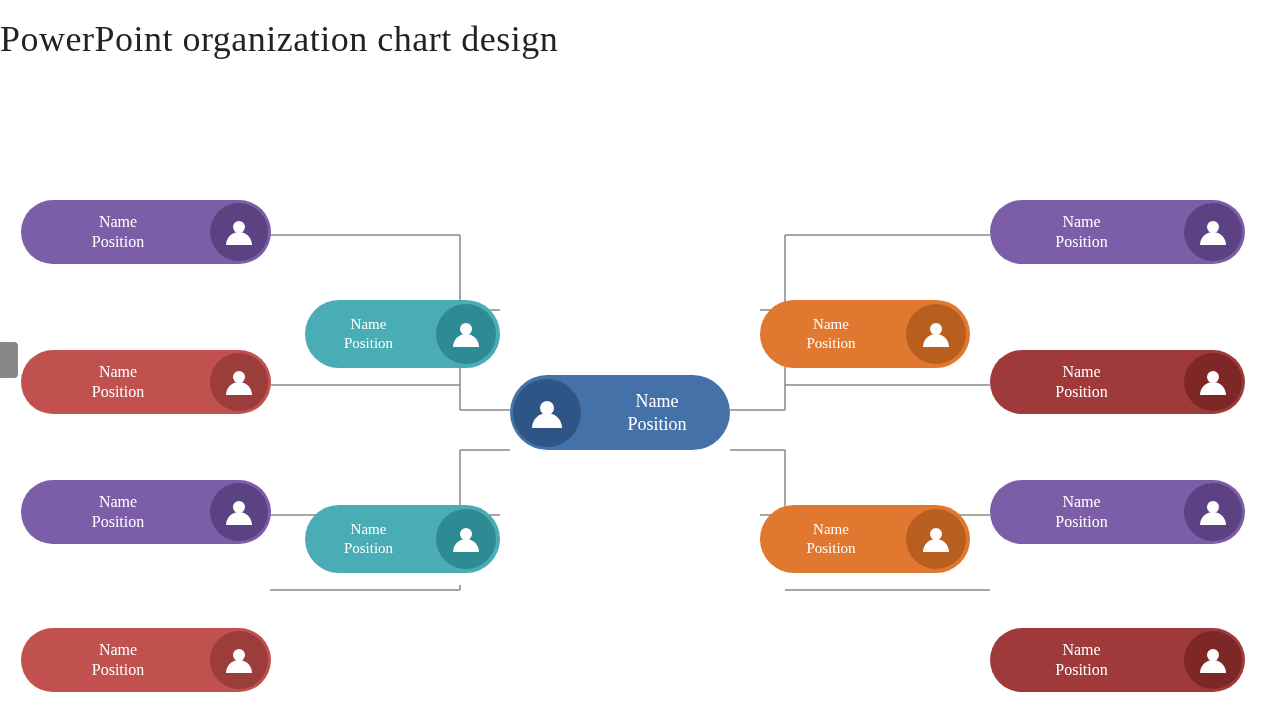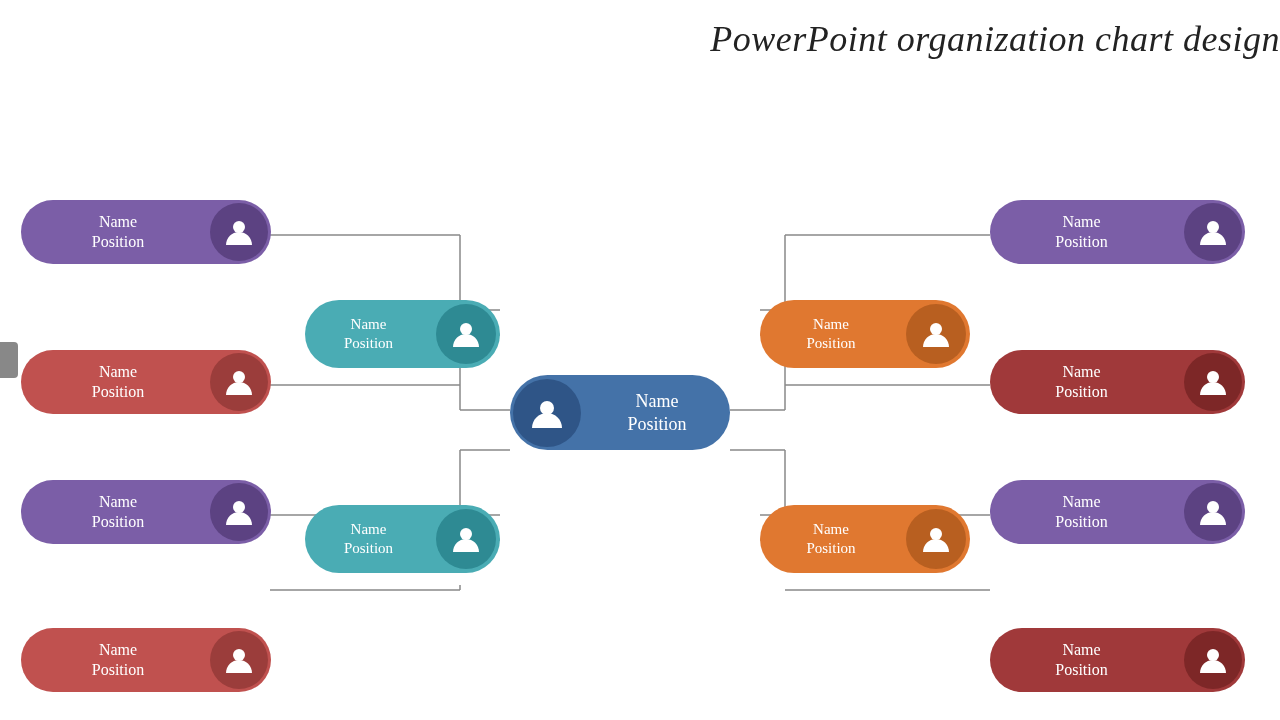--- a/index.html
+++ b/index.html
@@ -6,27 +6,26 @@
     body {
       background: #fff;
       font-family: 'Georgia', serif;
       width: 1280px;
       height: 720px;
       overflow: hidden;
       position: relative;
     }
 
     .page-title {
-      text-align: right;
+      text-align: left;
       font-size: 36px;
       font-weight: 400;
       padding: 18px 0 10px 0;
       color: #222;
       letter-spacing: 0.5px;
-      font-style: italic;
     }
 
     .chart-area {
       position: relative;
       width: 1280px;
       height: 640px;
       top: 10px;
     }
 
     svg.connectors {

